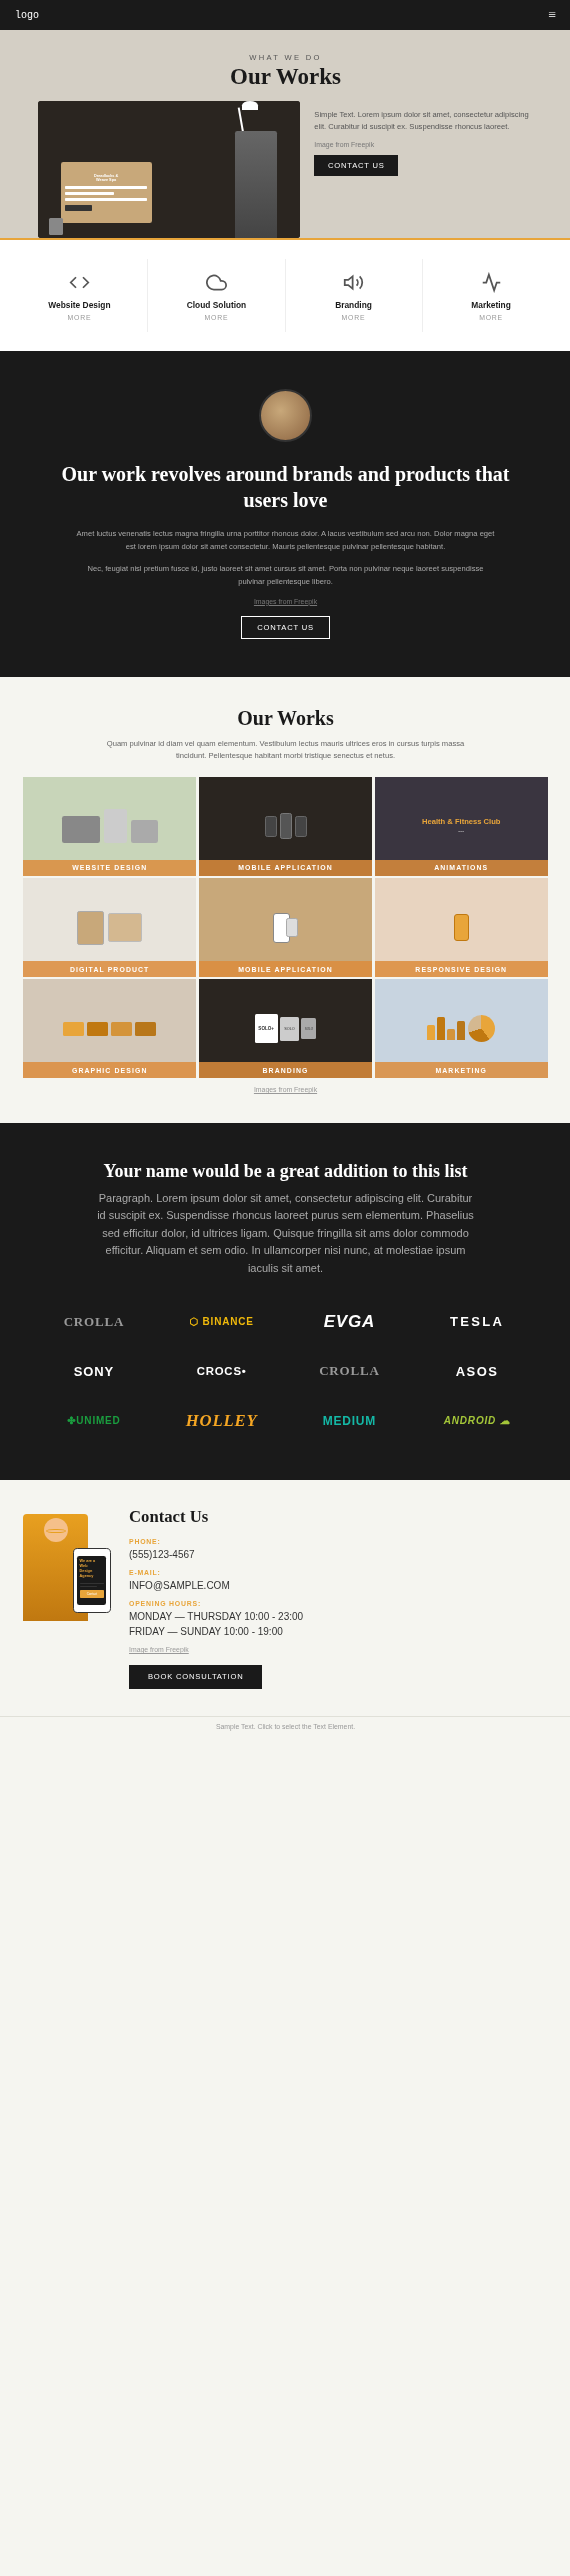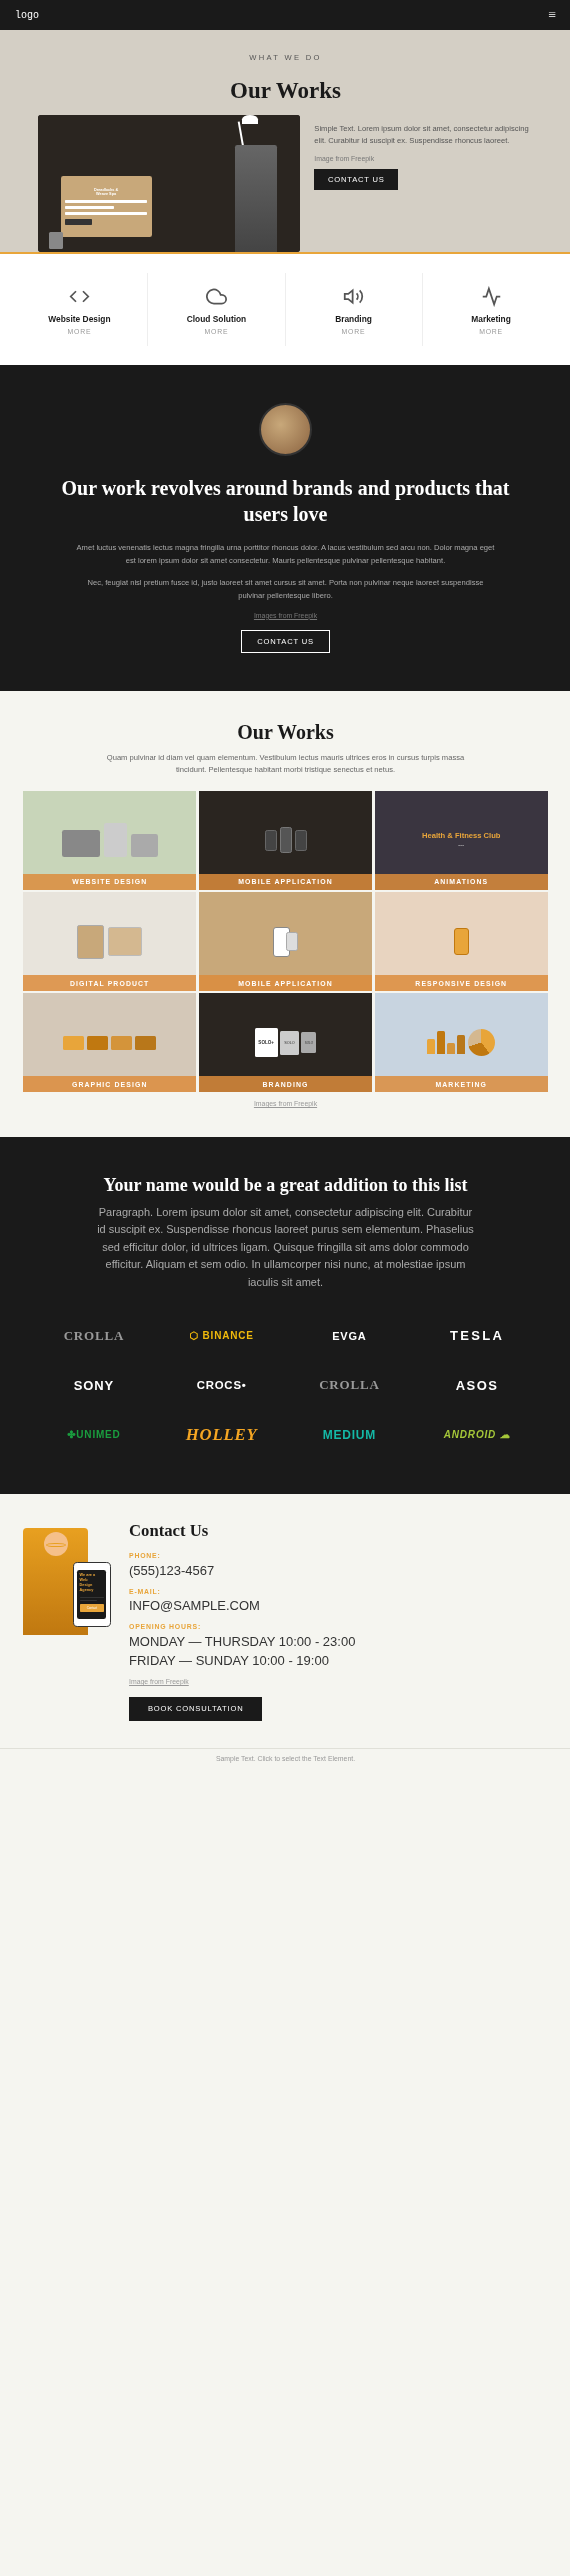--- a/index.html
+++ b/index.html
@@ -21,21 +21,21 @@
     .hero {
       background: #d4cfc5;
       padding: 23px 38px 0;
       text-align: center;
     }
     .hero-label {
       font-family: sans-serif;
       font-size: 7.6px;
       letter-spacing: 2.3px;
       color: #555;
-      margin-bottom: 16px;
+      margin-bottom: 2px;
       text-transform: uppercase;
     }
     .hero-title {
       font-size: 23px;
       font-weight: bold;
       color: #1a1a1a;
       margin-bottom: 11.4px;
     }
     .hero-content {
       display: flex;
@@ -322,21 +322,21 @@
       font-family: sans-serif;
       font-size: 12px;
       font-weight: bold;
       color: #fff;
       letter-spacing: 0.8px;
       text-transform: uppercase;
     }
     .client-name.crolla { font-family: 'Georgia', serif; color: #999; font-size: 13px; }
     .client-name.binance { color: #f0b90b; font-size: 10px; }
     .client-name.binance::before { content: '⬡ '; color: #f0b90b; }
-    .client-name.evga { color: #fff; font-size: 11px; }
+    .client-name.evga { color: #fff; font-size: 17px; font-style: italic; }
     .client-name.tesla { color: #fff; font-size: 13px; letter-spacing: 2.3px; }
     .client-name.sony { color: #fff; font-size: 13px; }
     .client-name.crocs { color: #fff; font-size: 11.4px; }
     .client-name.crolla2 { font-family: 'Georgia', serif; color: #999; font-size: 13px; }
     .client-name.asos { color: #fff; font-size: 13px; letter-spacing: 1.5px; }
     .client-name.unimed { color: #1a9e3f; font-size: 10px; }
     .client-name.holley { font-family: 'Georgia', serif; color: #f5a623; font-size: 16.7px; font-style: italic; }
     .client-name.medium { color: #14b8a6; font-size: 12px; }
     .client-name.android { color: #a4c639; font-size: 10px; font-style: italic; }
 
@@ -391,21 +391,21 @@
       font-family: sans-serif;
       font-size: 6.9px;
       font-weight: bold;
       color: #e8a53a;
       letter-spacing: 0.8px;
       text-transform: uppercase;
       margin-bottom: 1.5px;
     }
     .contact-value {
       font-family: sans-serif;
-      font-size: 13px;
+      font-size: 10px;
       color: #333;
       line-height: 1.5;
     }
     .contact-credit {
       font-family: sans-serif;
       font-size: 6.9px;
       color: #999;
       margin: 7.6px 0;
     }
     .contact-credit a { color: #999; text-decoration: underline; }

